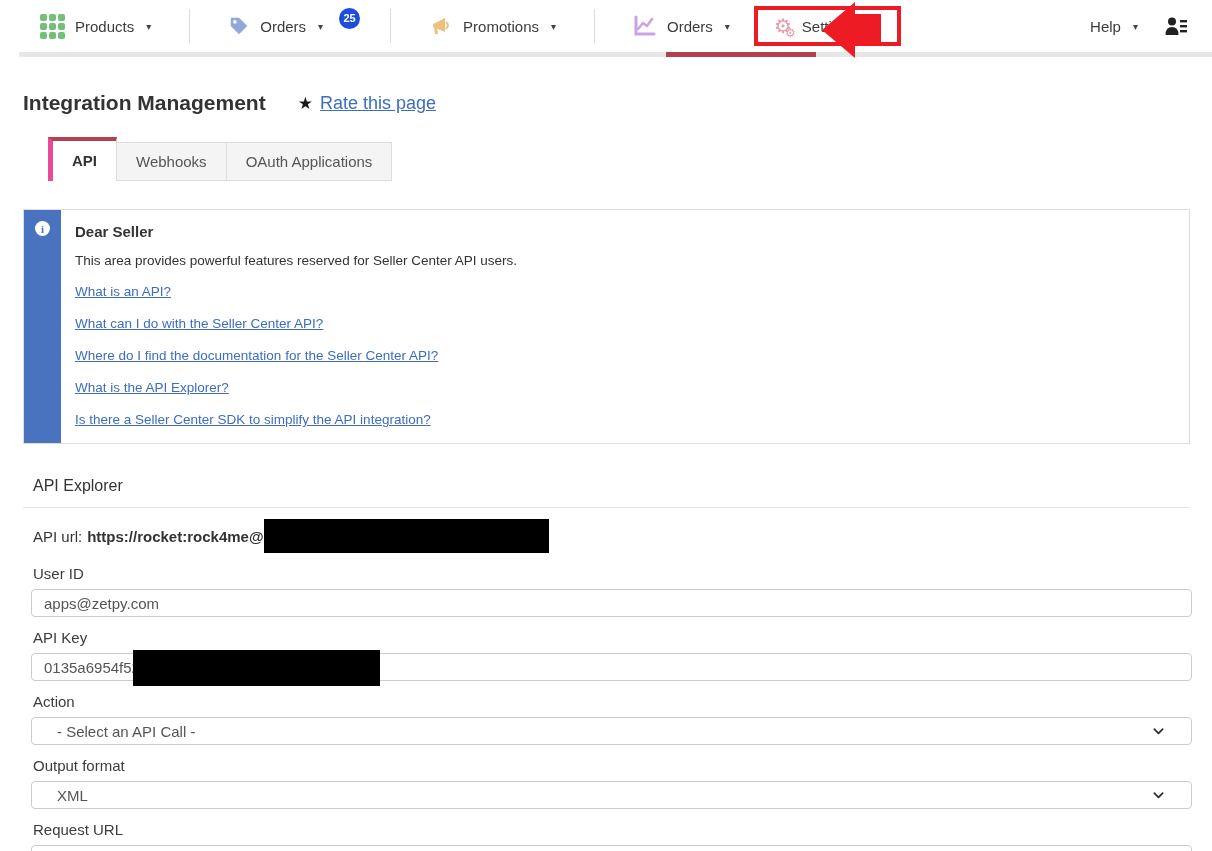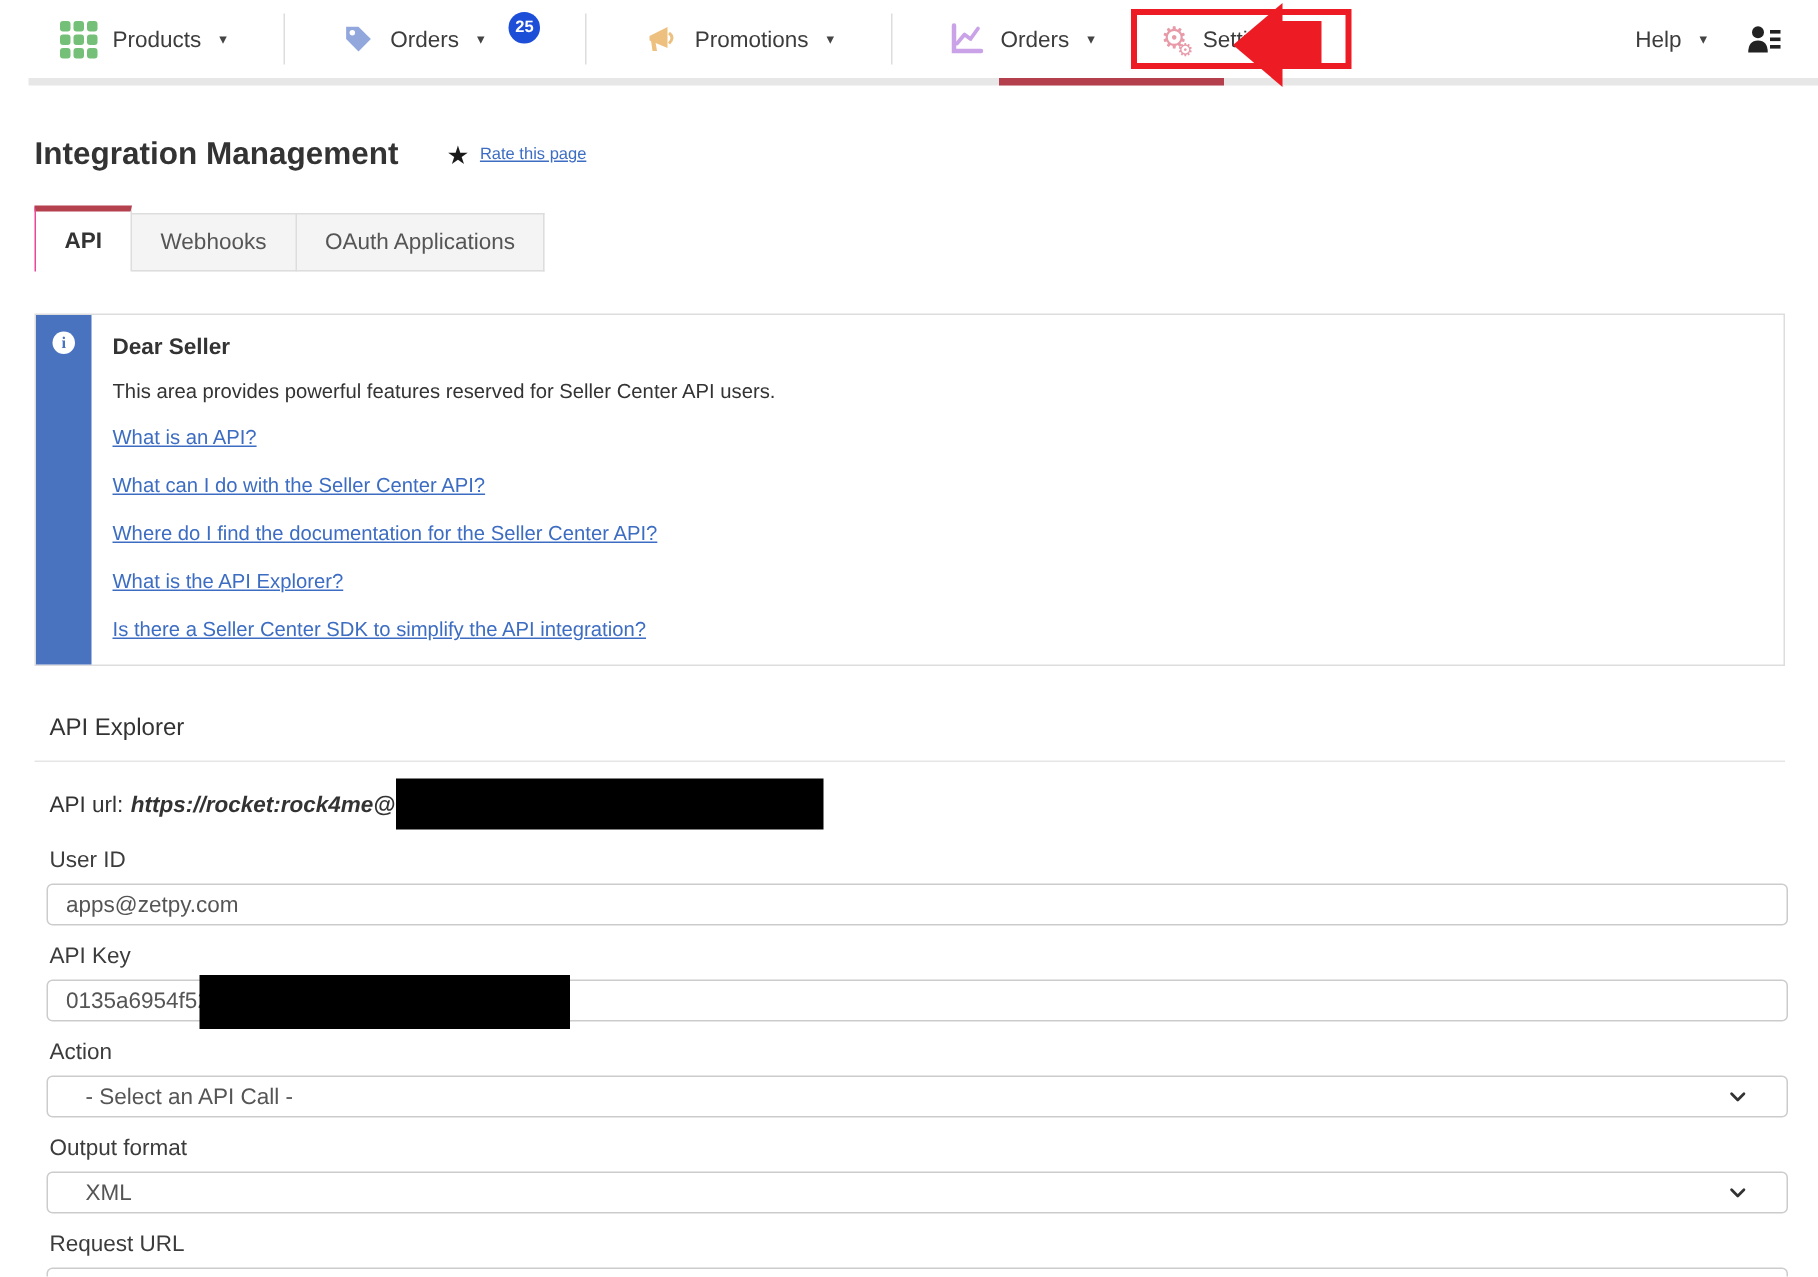--- a/index.html
+++ b/index.html
@@ -27,44 +27,44 @@
   .settings-underline { position:absolute; left:647px; top:0; width:150px; height:5px; background:#b5404d; }
 
   .red-arrow-head { position:absolute; left:822px; top:2px; width:0; height:0; border-top:28px solid transparent; border-bottom:28px solid transparent; border-right:33px solid #ed1c24; z-index:5; }
   .red-arrow-shaft { position:absolute; left:853px; top:14px; width:28px; height:32px; background:#ed1c24; z-index:5; }
 
   
   .content { padding:0 22px 0 23px; }
   .page-header { display:flex; align-items:center; margin-top:34px; }
   .page-title { font-size:21px; font-weight:700; color:#333; }
   .star-icon { color:#1a1a1a; font-size:17px; margin-left:32px; margin-right:7px; }
-  .rate-link { font-size:11px; color:#3d6dc2; text-decoration:underline; }
+  .rate-link { font-size:18px; color:#3d6dc2; text-decoration:underline; }
 
   
   .tabs { display:flex; margin-top:22px; align-items:flex-end; }
   .tab { font-size:15px; color:#555; background:#f4f4f4; border:1px solid #ddd; border-left:none; padding:10px 19px; cursor:pointer; }
-  .tab:first-child { border-left:1px solid #ec4899; }
+  .tab:first-child { border-left:5px solid #ec4899;margin-left:25px; }
   .tab.active { background:#fff; color:#333; font-weight:bold; border-top:4px solid #b5414e; border-bottom:none; padding-top:11px; padding-bottom:12px; }
 
   
   .info-box { display:flex; border:1px solid #ddd; margin-top:28px; min-height:214px; }
   .info-strip { width:37px; background:#4a73bf; display:flex; justify-content:center; padding-top:11px; }
   .info-icon { width:15px; height:15px; background:#fff; color:#4a73bf; border-radius:50%; font-size:11px; font-weight:bold; font-family:"Liberation Serif", serif; display:flex; align-items:center; justify-content:center; }
   .info-content { padding:13px 20px 16px 14px; flex:1; }
   .info-heading { font-size:15px; font-weight:bold; color:#333; margin-bottom:13px; }
   .info-desc { font-size:13.5px; color:#333; margin-bottom:16px; }
   .info-link { display:block; font-size:13.5px; color:#3d6dc2; text-decoration:underline; margin-bottom:17px; }
   .info-link:last-child { margin-bottom:0; }
 
   
   .section-title { font-size:16px; color:#333; margin-top:33px; padding-left:10px; }
   .section-rule { border:none; border-top:1px solid #e5e5e5; margin-top:12px; }
 
   .api-url-row { margin-top:11px; padding-left:10px; font-size:15px; color:#333; display:flex; align-items:center; height:34px; }
-  .api-url-value { font-weight:bold; margin-left:5px;font-style:italic; }
+  .api-url-value { font-weight:bold; margin-left:5px; }
   .redact-url { width:285px; height:34px; background:#000; }
 
   .field-label { font-size:15px; color:#3c3c3c; margin-top:12px; padding-left:10px; margin-bottom:7px; }
   .text-input, .fake-select, .req-textarea { width:1161px; margin-left:8px; border:1px solid #ccc; border-radius:4px; background:#fff; font-family:"Liberation Sans", sans-serif; font-size:15px; color:#555; }
   .text-input { height:28px; padding:0 12px; display:block; }
   .input-wrap { position:relative; }
   .redact-key { position:absolute; left:110px; top:-3px; width:247px; height:36px; background:#000; z-index:2; }
   .fake-select { height:28px; display:flex; align-items:center; padding:0 25px; justify-content:space-between; cursor:pointer; }
   .chev { width:11px; height:11px; margin-right:2px; }
   .chev svg { display:block; }

